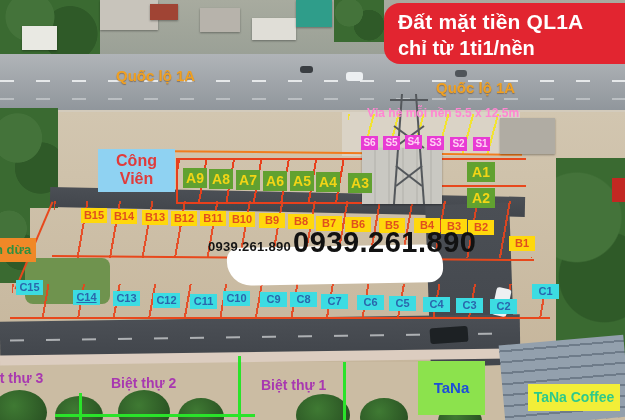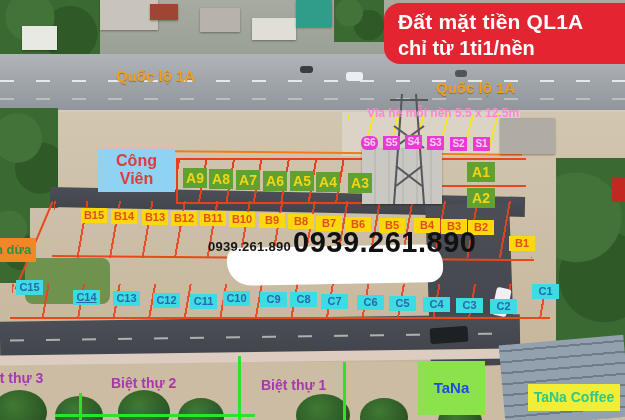--- a/index.html
+++ b/index.html
@@ -122,21 +122,21 @@
   <div class="blk palm" style="left:118px;top:390px;width:52px;height:44px;"></div>
   <div class="blk palm" style="left:178px;top:398px;width:46px;height:38px;"></div>
   <div class="blk palm" style="left:296px;top:394px;width:54px;height:42px;"></div>
   <div class="blk palm" style="left:360px;top:398px;width:48px;height:38px;"></div>
   <div class="blk palm" style="left:438px;top:404px;width:44px;height:34px;"></div>
 
   <div class="lbl hwy-lbl" style="left:116px;top:68px;">Quốc lộ 1A</div>
   <div class="lbl hwy-lbl" style="left:436px;top:80px;">Quốc lộ 1A</div>
   <div class="lbl note" style="left:367px;top:107px;">Vỉa hè mỗi nền 5.5 x 12.5m</div>
 
-  <div class="lbl s-lbl" style="left:361px;top:136px;border-radius:6px;">S6</div>
+  <div class="lbl s-lbl" style="left:361px;top:136px;">S6</div>
   <div class="lbl s-lbl" style="left:383px;top:136px;">S5</div>
   <div class="lbl s-lbl" style="left:405px;top:135px;">S4</div>
   <div class="lbl s-lbl" style="left:427px;top:136px;">S3</div>
   <div class="lbl s-lbl" style="left:450px;top:137px;">S2</div>
   <div class="lbl s-lbl" style="left:473px;top:137px;">S1</div>
 
   <div class="abs park">
     <div>Công</div>
     <div>Viên</div>
   </div>

